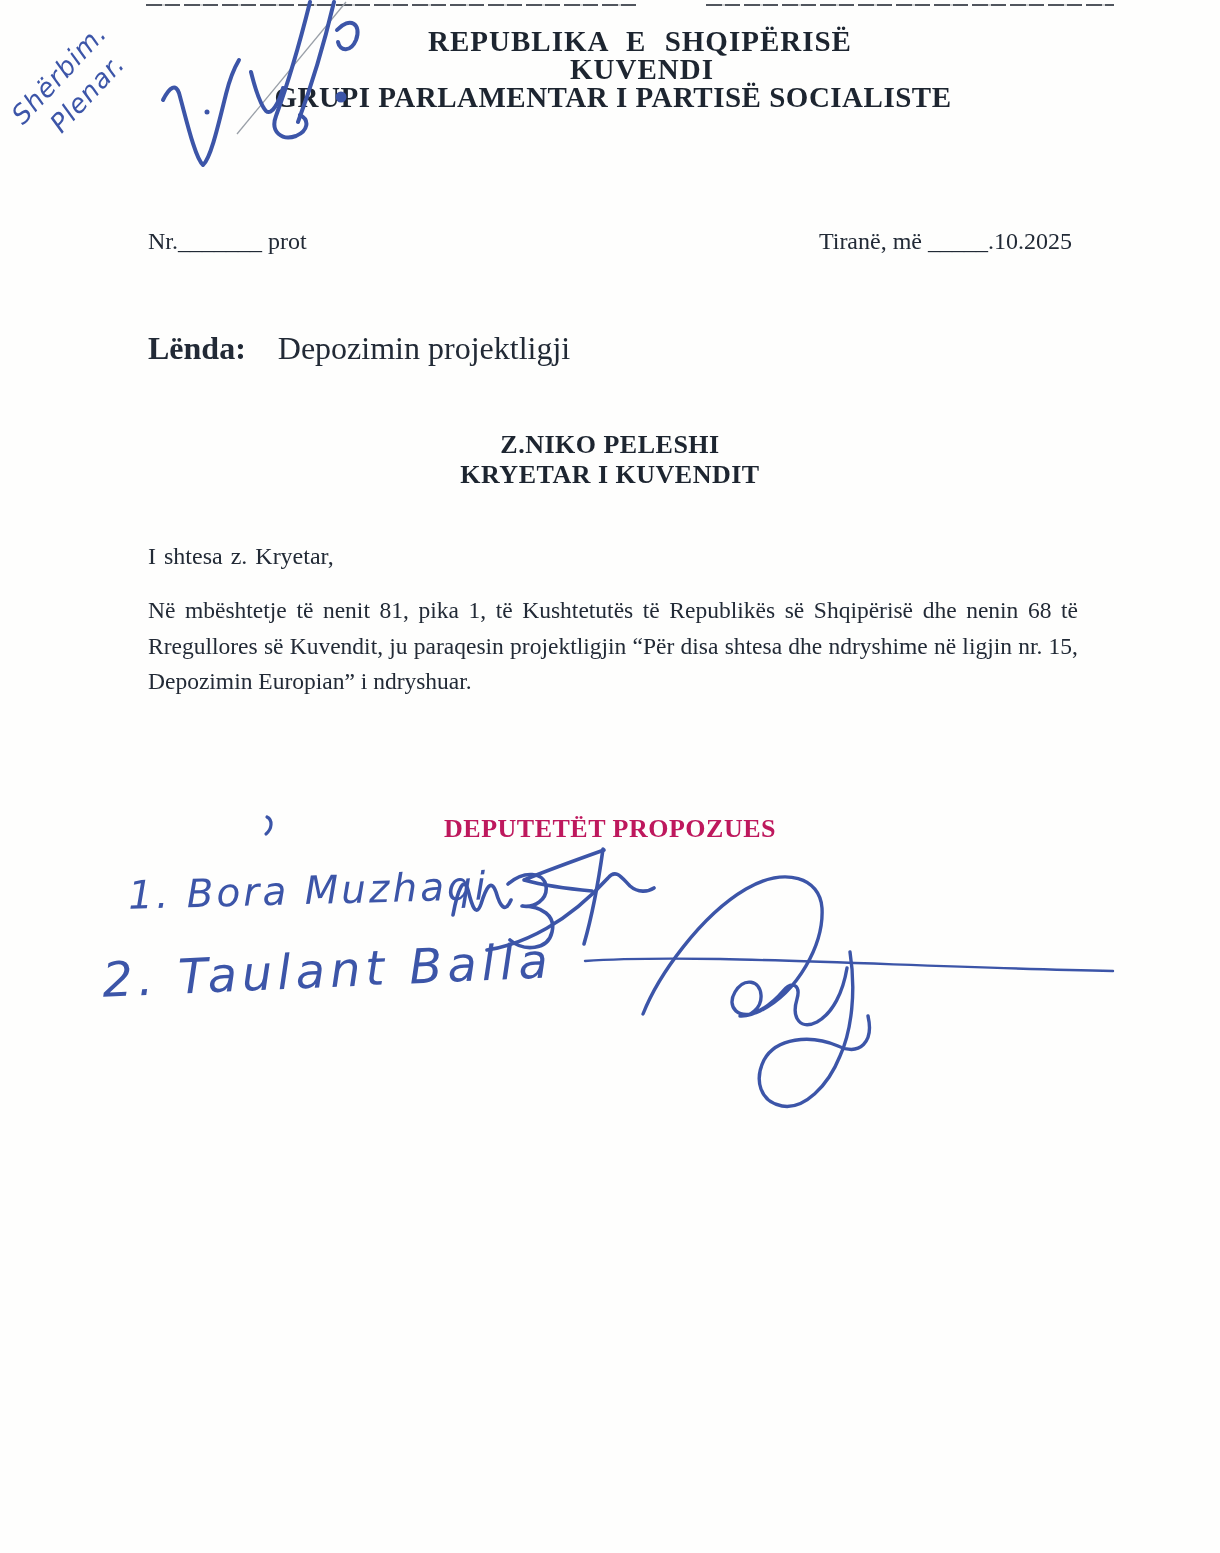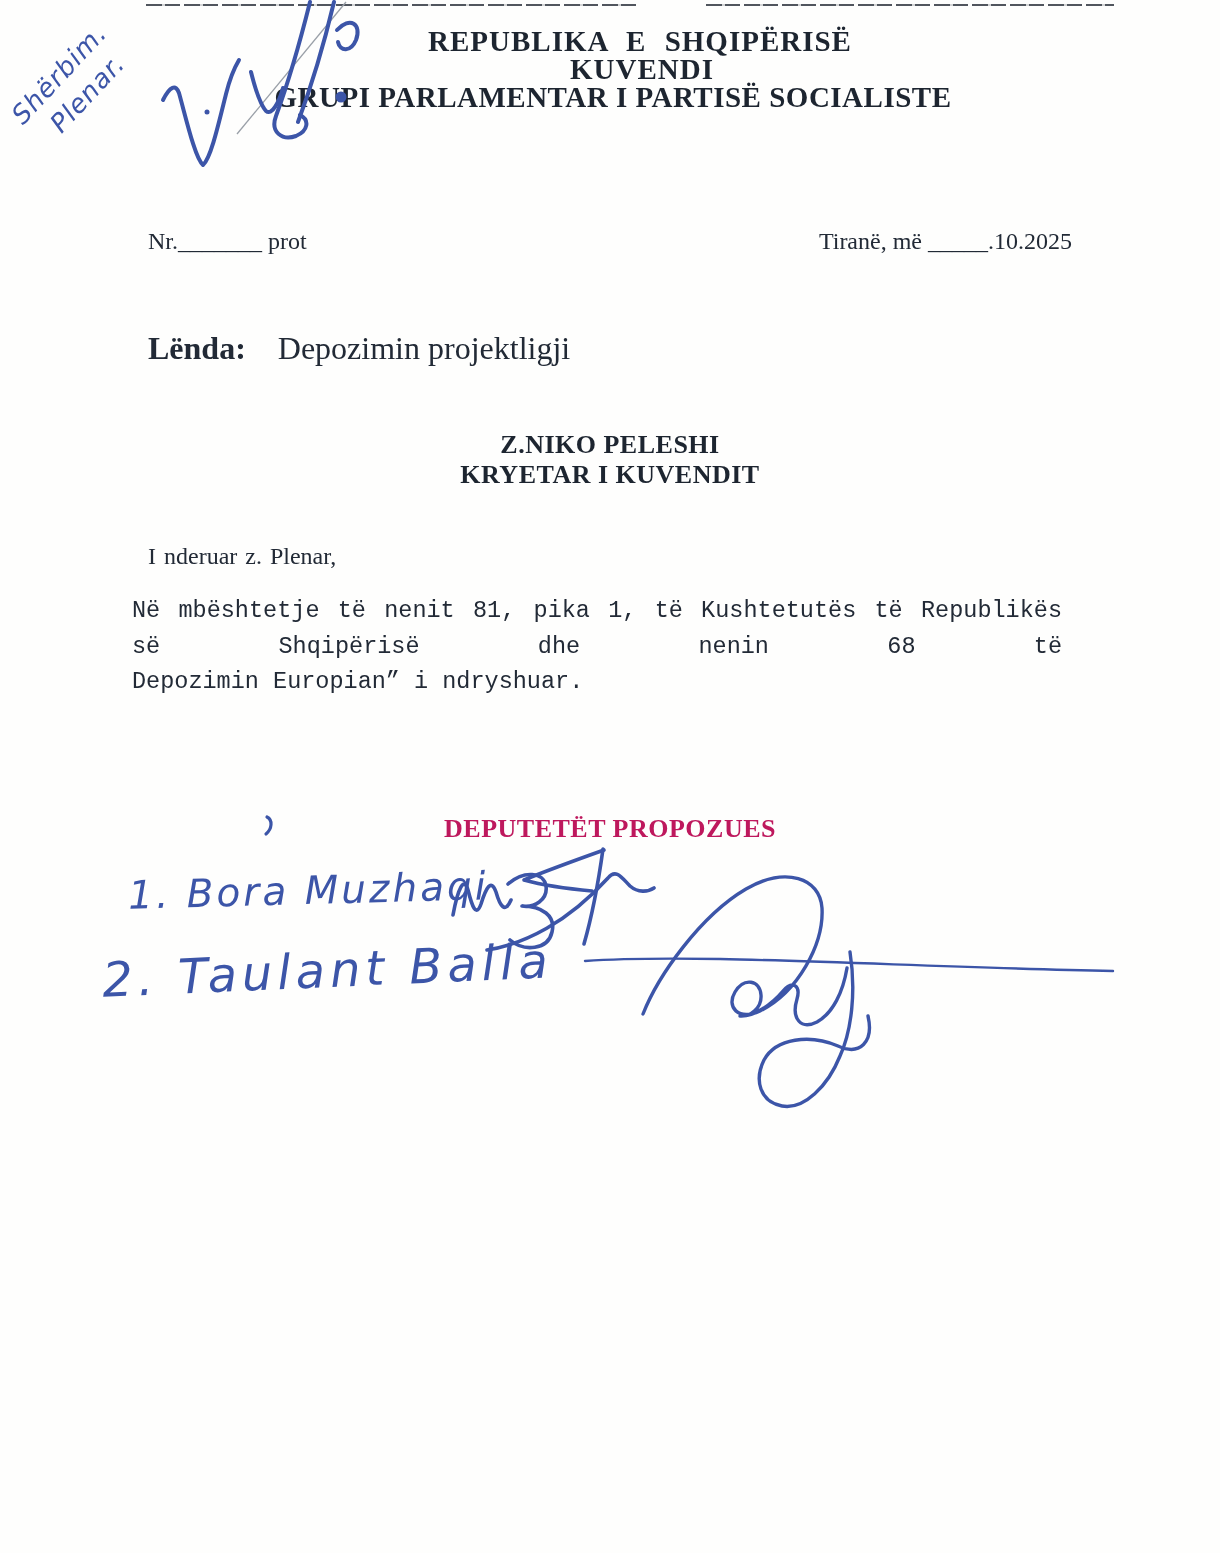--- a/index.html
+++ b/index.html
@@ -26,22 +26,22 @@
   .meta-row{position:absolute;top:228px;left:148px;right:148px;
     display:flex;justify-content:space-between;font-size:24px;}
   .subject-row{position:absolute;top:330px;left:148px;font-size:32px;}
   .subject-row .lbl{font-weight:bold;margin-right:32px;}
 
   .recipient{position:absolute;top:430px;left:0;width:100%;text-align:center;
     font-weight:bold;font-size:26px;line-height:30px;color:#1d2530;letter-spacing:.5px;}
 
   .salutation{position:absolute;top:543px;left:148px;font-size:24px;word-spacing:2px;}
 
-  .body-par{position:absolute;top:593px;left:132px;width:930px;
-    font-size:23.5px;line-height:35.5px;font-family:Liberation Mono, monospace;}
+  .body-par{position:absolute;top:593px;left:148px;width:930px;
+    font-size:23.5px;line-height:35.5px;}
   .body-par .jline{text-align:justify;text-align-last:justify;}
   .body-par .lline{text-align:left;}
 
   .proposers-heading{position:absolute;top:814px;left:0;width:100%;text-align:center;
     font-weight:bold;font-size:26px;letter-spacing:.5px;color:#be185d;}
   .hw{position:absolute;font-family:"DejaVu Sans", sans-serif;font-style:italic;
     color:#3c55a8;white-space:nowrap;}
   .hw-note{top:108px;left:4px;font-size:26px;line-height:34px;
     transform:rotate(-47deg);transform-origin:0 0;letter-spacing:1px;}
   .hw-note .n2{margin-left:20px;}
@@ -76,24 +76,25 @@
 
   <div class="subject-row">
     <span class="lbl">Lënda:</span><span>Depozimin projektligji</span>
   </div>
 
   <div class="recipient">
     <div>Z.NIKO PELESHI</div>
     <div>KRYETAR I KUVENDIT</div>
   </div>
 
-  <div class="salutation">I  nderuar z. Plenar,</div>
+  <div class="salutation">I  shtesa z. Kryetar,</div>
 
   <div class="body-par">
     <div class="jline">Në mbështetje të nenit 81, pika 1, të Kushtetutës të Republikës së Shqipërisë dhe nenin 68 të</div>
+    <div class="jline">Rregullores së Kuvendit, ju paraqesin projektligjin “Për disa shtesa dhe ndryshime në ligjin nr. 15,</div>
     <div class="lline">Depozimin Europian” i ndryshuar.</div>
   </div>
 
   <div class="proposers-heading">DEPUTETËT PROPOZUES</div>
 
   <div class="hw hw-p1">1. Bora Muzhaqi</div>
   <div class="hw hw-p2">2. Taulant Balla</div>
 
   <svg class="overlay" width="1220" height="1553" viewBox="0 0 1220 1553">
 

